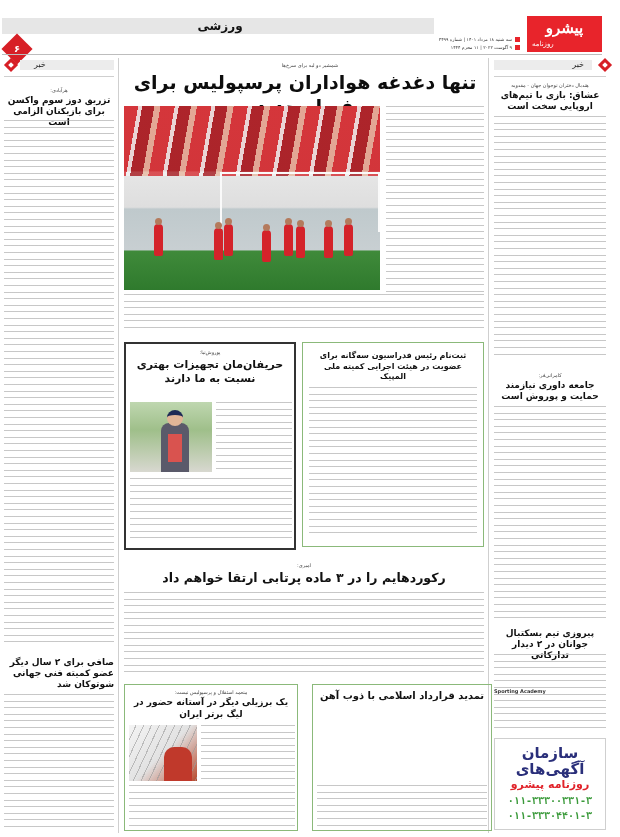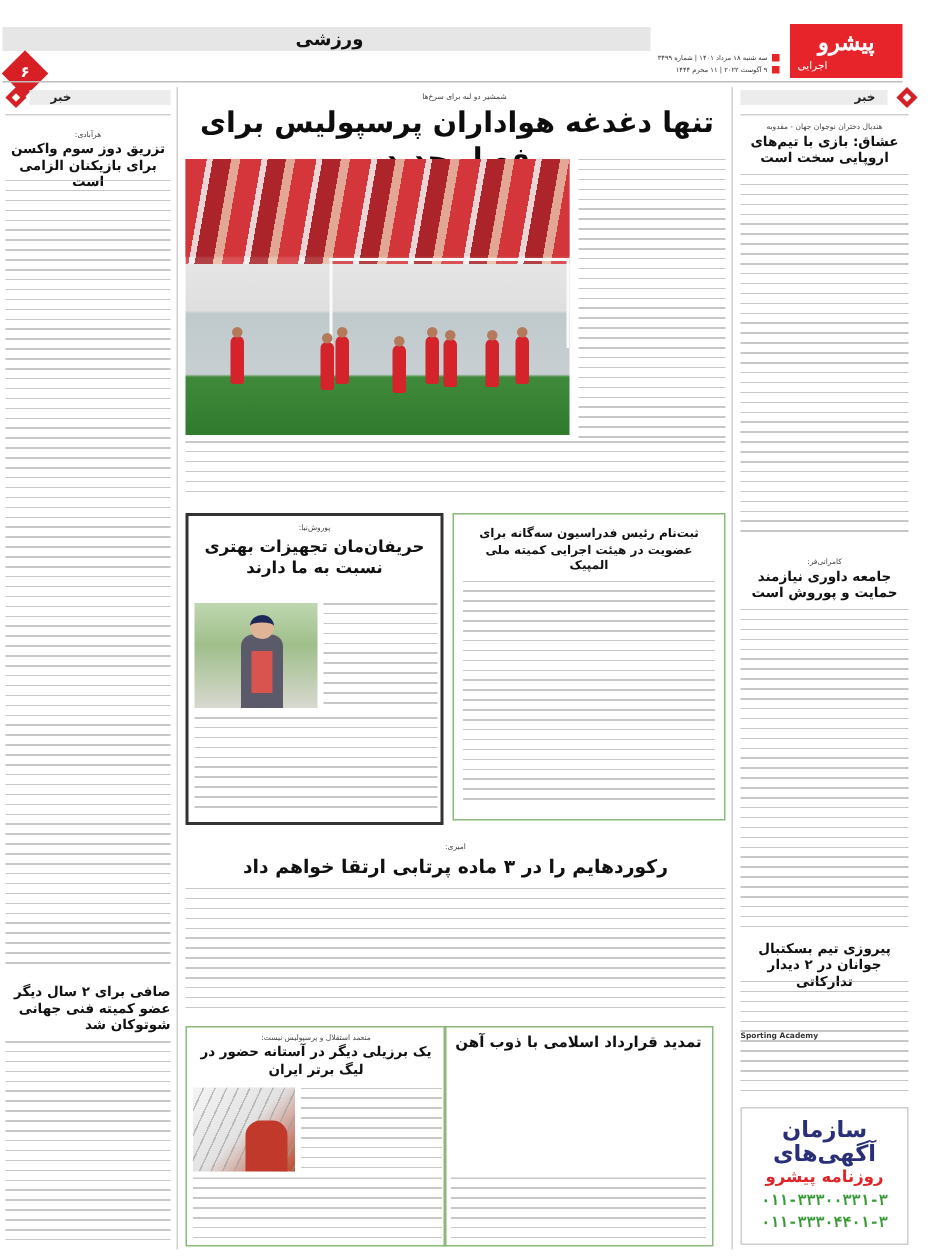--- a/index.html
+++ b/index.html
@@ -16,21 +16,21 @@
   .logo-sub { font-size: 7px; position: absolute; left: 5px; bottom: 4px; }
   .date-line { position: absolute; left: 340px; width: 180px; font-size: 4.5px; color: #333; line-height: 7px; text-align: right; }
   .date-line .sq { display: inline-block; width: 5px; height: 5px; background: #e8242b; margin-left: 3px; vertical-align: middle; }
   .page-num { position: absolute; left: 6px; top: 24px; width: 22px; height: 22px; background: #d71f26; transform: rotate(45deg); }
   .page-num span { display: block; transform: rotate(-45deg); color: #fff; font-size: 10px; font-weight: bold; text-align: center; line-height: 22px; }
   .masthead-rule { left: 2px; top: 54px; width: 600px; height: 1px; background: #bdbdbd; }
 
   
   .khabar { height: 14px; }
   .khabar .band { position: absolute; top: 2px; height: 10px; background: #ececec; }
-  .khabar .lbl { position: absolute; top: 0; font-size: 8px; font-weight: bold; line-height: 14px; }
+  .khabar .lbl { position: absolute; top: 0; font-size: 8px; font-weight: normal; line-height: 14px; }
   .khabar .dia { position: absolute; top: 2px; width: 10px; height: 10px; background: #d71f26; transform: rotate(45deg); }
   .khabar .dia::after { content: ""; position: absolute; left: 3px; top: 3px; width: 4px; height: 4px; background: #fff; }
 
   
   .kicker { font-size: 5px; text-align: center; color: #444; }
   .headline-sm { font-size: 9px; font-weight: bold; text-align: center; line-height: 11px; color: #111; }
   .body-text { font-size: 4.6px; line-height: 6.6px; color: #333; text-align: justify; }
   .lines { background: repeating-linear-gradient(to bottom, #9a9a9a 0, #9a9a9a 1px, transparent 1px, transparent 6.6px); opacity: 0.55; }
   .vrule { width: 1px; background: #cfcfcf; }
   .hrule { height: 1px; background: #cfcfcf; }
@@ -76,21 +76,21 @@
 </head>
 <body>
 
 <div class="abs masthead-bar">
   <div class="section-band"></div>
   <div class="section-title">ورزشی</div>
   <div class="date-line" style="top:22px;"><span class="sq"></span><span>سه شنبه ۱۸ مرداد ۱۴۰۱ | شماره ۳۴۹۹</span></div>
   <div class="date-line" style="top:30px;"><span class="sq"></span><span>۹ آگوست ۲۰۲۲ | ۱۱ محرم ۱۴۴۴</span></div>
   <div class="logo">
     <span class="logo-main">پیشرو</span>
-    <span class="logo-sub">اجرایی</span>
+    <span class="logo-sub">روزنامه</span>
   </div>
   <div class="page-num">
       <span>۶</span>
     </div>
 </div>
 <div class="abs masthead-rule"></div>
 
 <div class="abs khabar" style="left:494px; top:58px; width:118px;">
   <div class="band" style="left:0; width:98px;"></div>
   <div class="lbl" style="right:28px;">خبر</div>
@@ -158,21 +158,21 @@
     <div class="woman-head"></div>
   </div>
   <div class="abs lines" style="left:90px; top:58px; width:76px; height:70px;"></div>
   <div class="abs lines" style="left:4px; top:134px; width:162px; height:66px;"></div>
 </div>
 
 <div class="abs kicker" style="left:124px; top:562px; width:360px;">امیری:</div>
 <div class="abs" style="left:124px; top:570px; width:360px; font-size:12.5px; font-weight:bold; text-align:center; line-height:16px; color:#111;">رکوردهایم را در ۳ ماده پرتابی ارتقا خواهم داد</div>
 <div class="abs lines" style="left:124px; top:592px; width:360px; height:86px;"></div>
 
-<div class="abs box-green" style="left:296px; top:684px; width:180px; height:147px;">
+<div class="abs box-green" style="left:312px; top:684px; width:180px; height:147px;">
   <div class="headline-sm" style="font-size:10px; line-height:14px; margin-top:4px;">تمدید قرارداد اسلامی با ذوب آهن</div>
   <div class="abs lines" style="left:4px; top:100px; width:170px; height:42px;"></div>
 </div>
 
 <div class="abs box-green" style="left:124px; top:684px; width:174px; height:147px;">
   <div class="kicker" style="margin-top:4px;">منعمد استقلال و پرسپولیس نیست:</div>
   <div class="headline-sm" style="font-size:9px; line-height:11.5px; margin:2px 4px;">یک برزیلی دیگر در آستانه حضور در لیگ برتر ایران</div>
   <div class="abs photo-brazil" style="left:4px; top:40px; width:68px; height:56px;">
     <div class="brazil-stripes"></div>
     <div class="brazil-man"></div>

